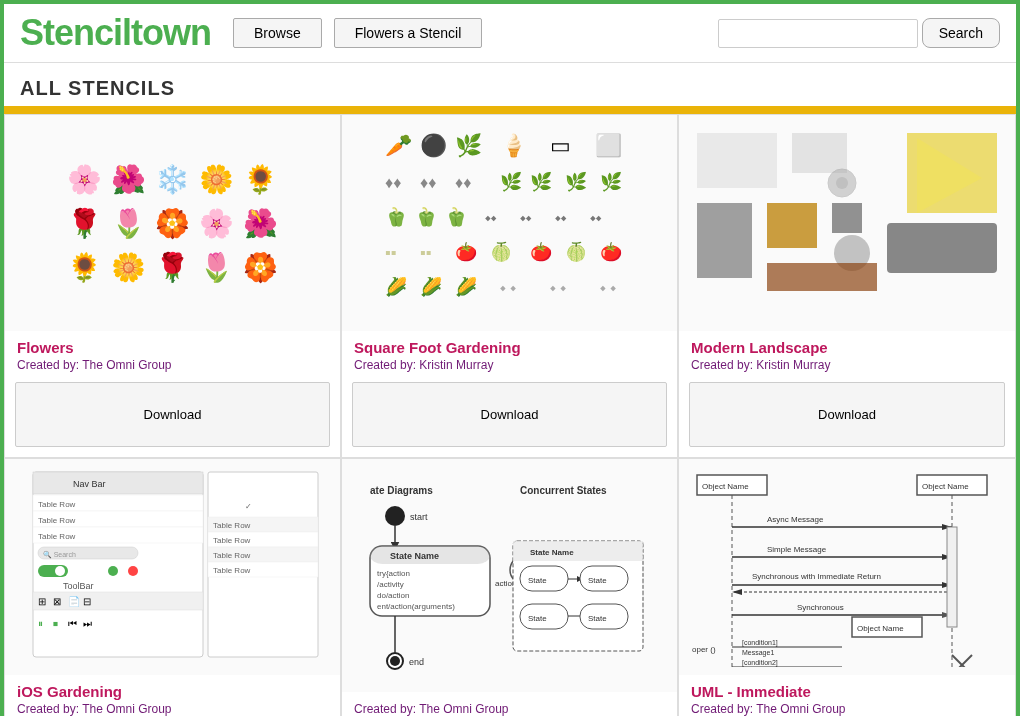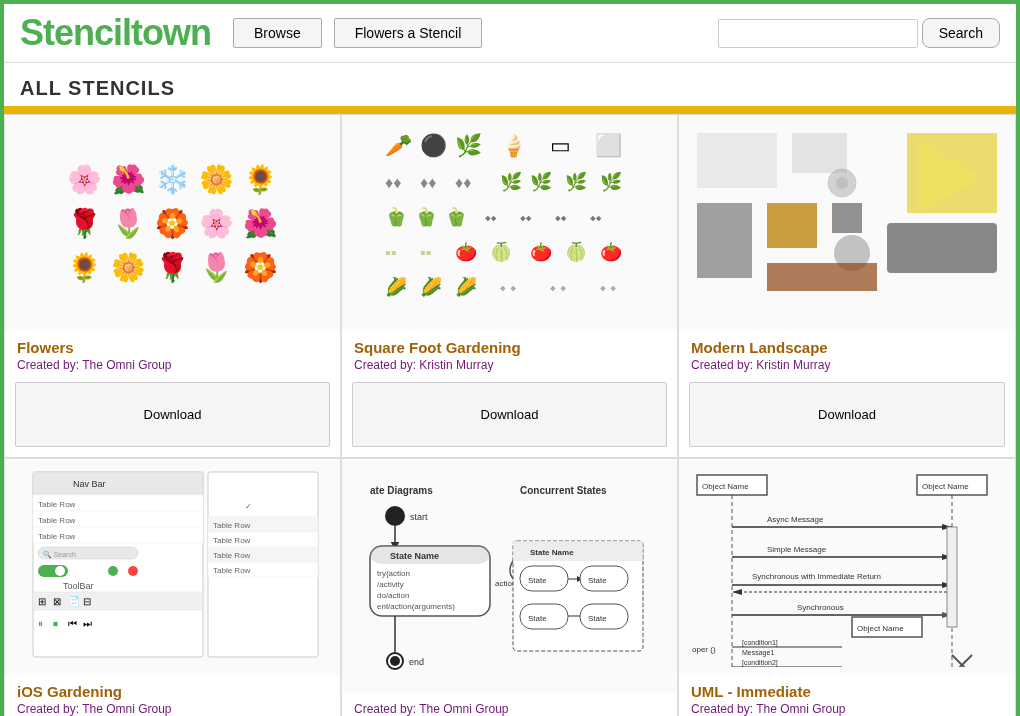--- a/index.html
+++ b/index.html
@@ -94,21 +94,21 @@
       position: relative;
       padding: 8px;
     }
 
     .stencil-info {
       padding: 8px 12px 4px;
     }
     .stencil-name {
       font-size: 15px;
       font-weight: bold;
-      color: #a16207;
+      color: #be185d;
     }
     .stencil-author {
       font-size: 12px;
       color: #701a75;
       margin-top: 2px;
     }
     .stencil-download {
       margin: 6px 10px 10px;
       padding: 24px;
       background: #f5f5f5;

